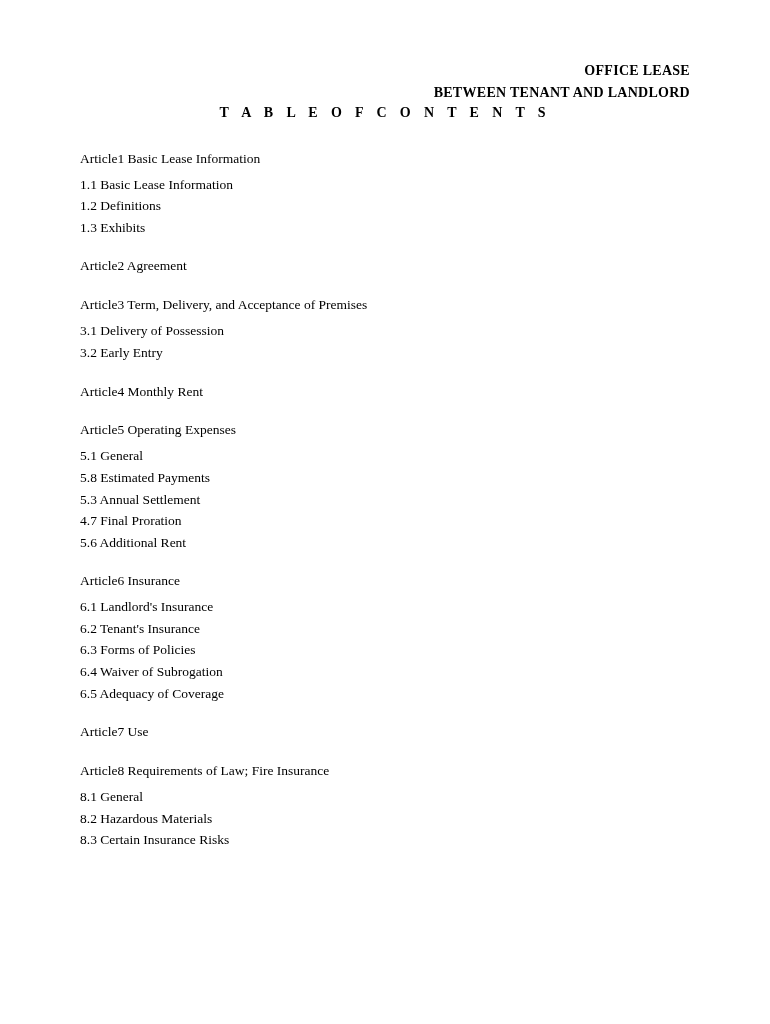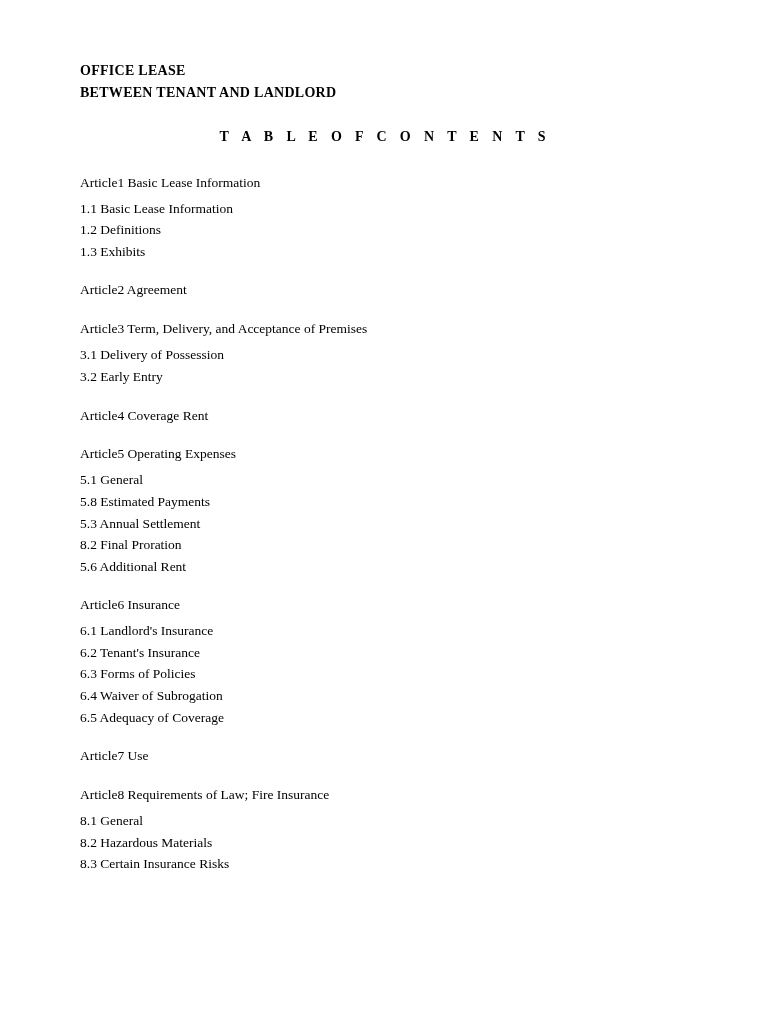--- a/index.html
+++ b/index.html
@@ -11,22 +11,21 @@
     body {
       background: #ffffff;
       font-family: 'Times New Roman', Times, serif;
       width: 770px;
       min-height: 1024px;
       padding: 60px 80px;
       color: #000000;
     }
 
     .document-header {
-      text-align: left;
-      margin-bottom: 24px;
+      text-align: right;
     }
 
     .document-title {
       font-size: 14px;
       font-weight: bold;
       line-height: 1.6;
       letter-spacing: 0.02em;
     }
 
     .toc-title {
@@ -85,29 +84,29 @@
       <div class="article-heading">Article2 Agreement</div>
     </div>
     <div>
       <div class="article-heading">Article3 Term, Delivery, and Acceptance of Premises</div>
       <div class="section-group">
         <div class="section-item">3.1 Delivery of Possession</div>
         <div class="section-item">3.2 Early Entry</div>
       </div>
     </div>
     <div>
-      <div class="article-heading">Article4 Coverage Rent</div>
+      <div class="article-heading">Article4 Monthly Rent</div>
     </div>
     <div>
       <div class="article-heading">Article5 Operating Expenses</div>
       <div class="section-group">
         <div class="section-item">5.1 General</div>
         <div class="section-item">5.8 Estimated Payments</div>
         <div class="section-item">5.3 Annual Settlement</div>
-        <div class="section-item">8.2 Final Proration</div>
+        <div class="section-item">4.7 Final Proration</div>
         <div class="section-item">5.6 Additional Rent</div>
       </div>
     </div>
     <div>
       <div class="article-heading">Article6 Insurance</div>
       <div class="section-group">
         <div class="section-item">6.1 Landlord's Insurance</div>
         <div class="section-item">6.2 Tenant's Insurance</div>
         <div class="section-item">6.3 Forms of Policies</div>
         <div class="section-item">6.4 Waiver of Subrogation</div>

